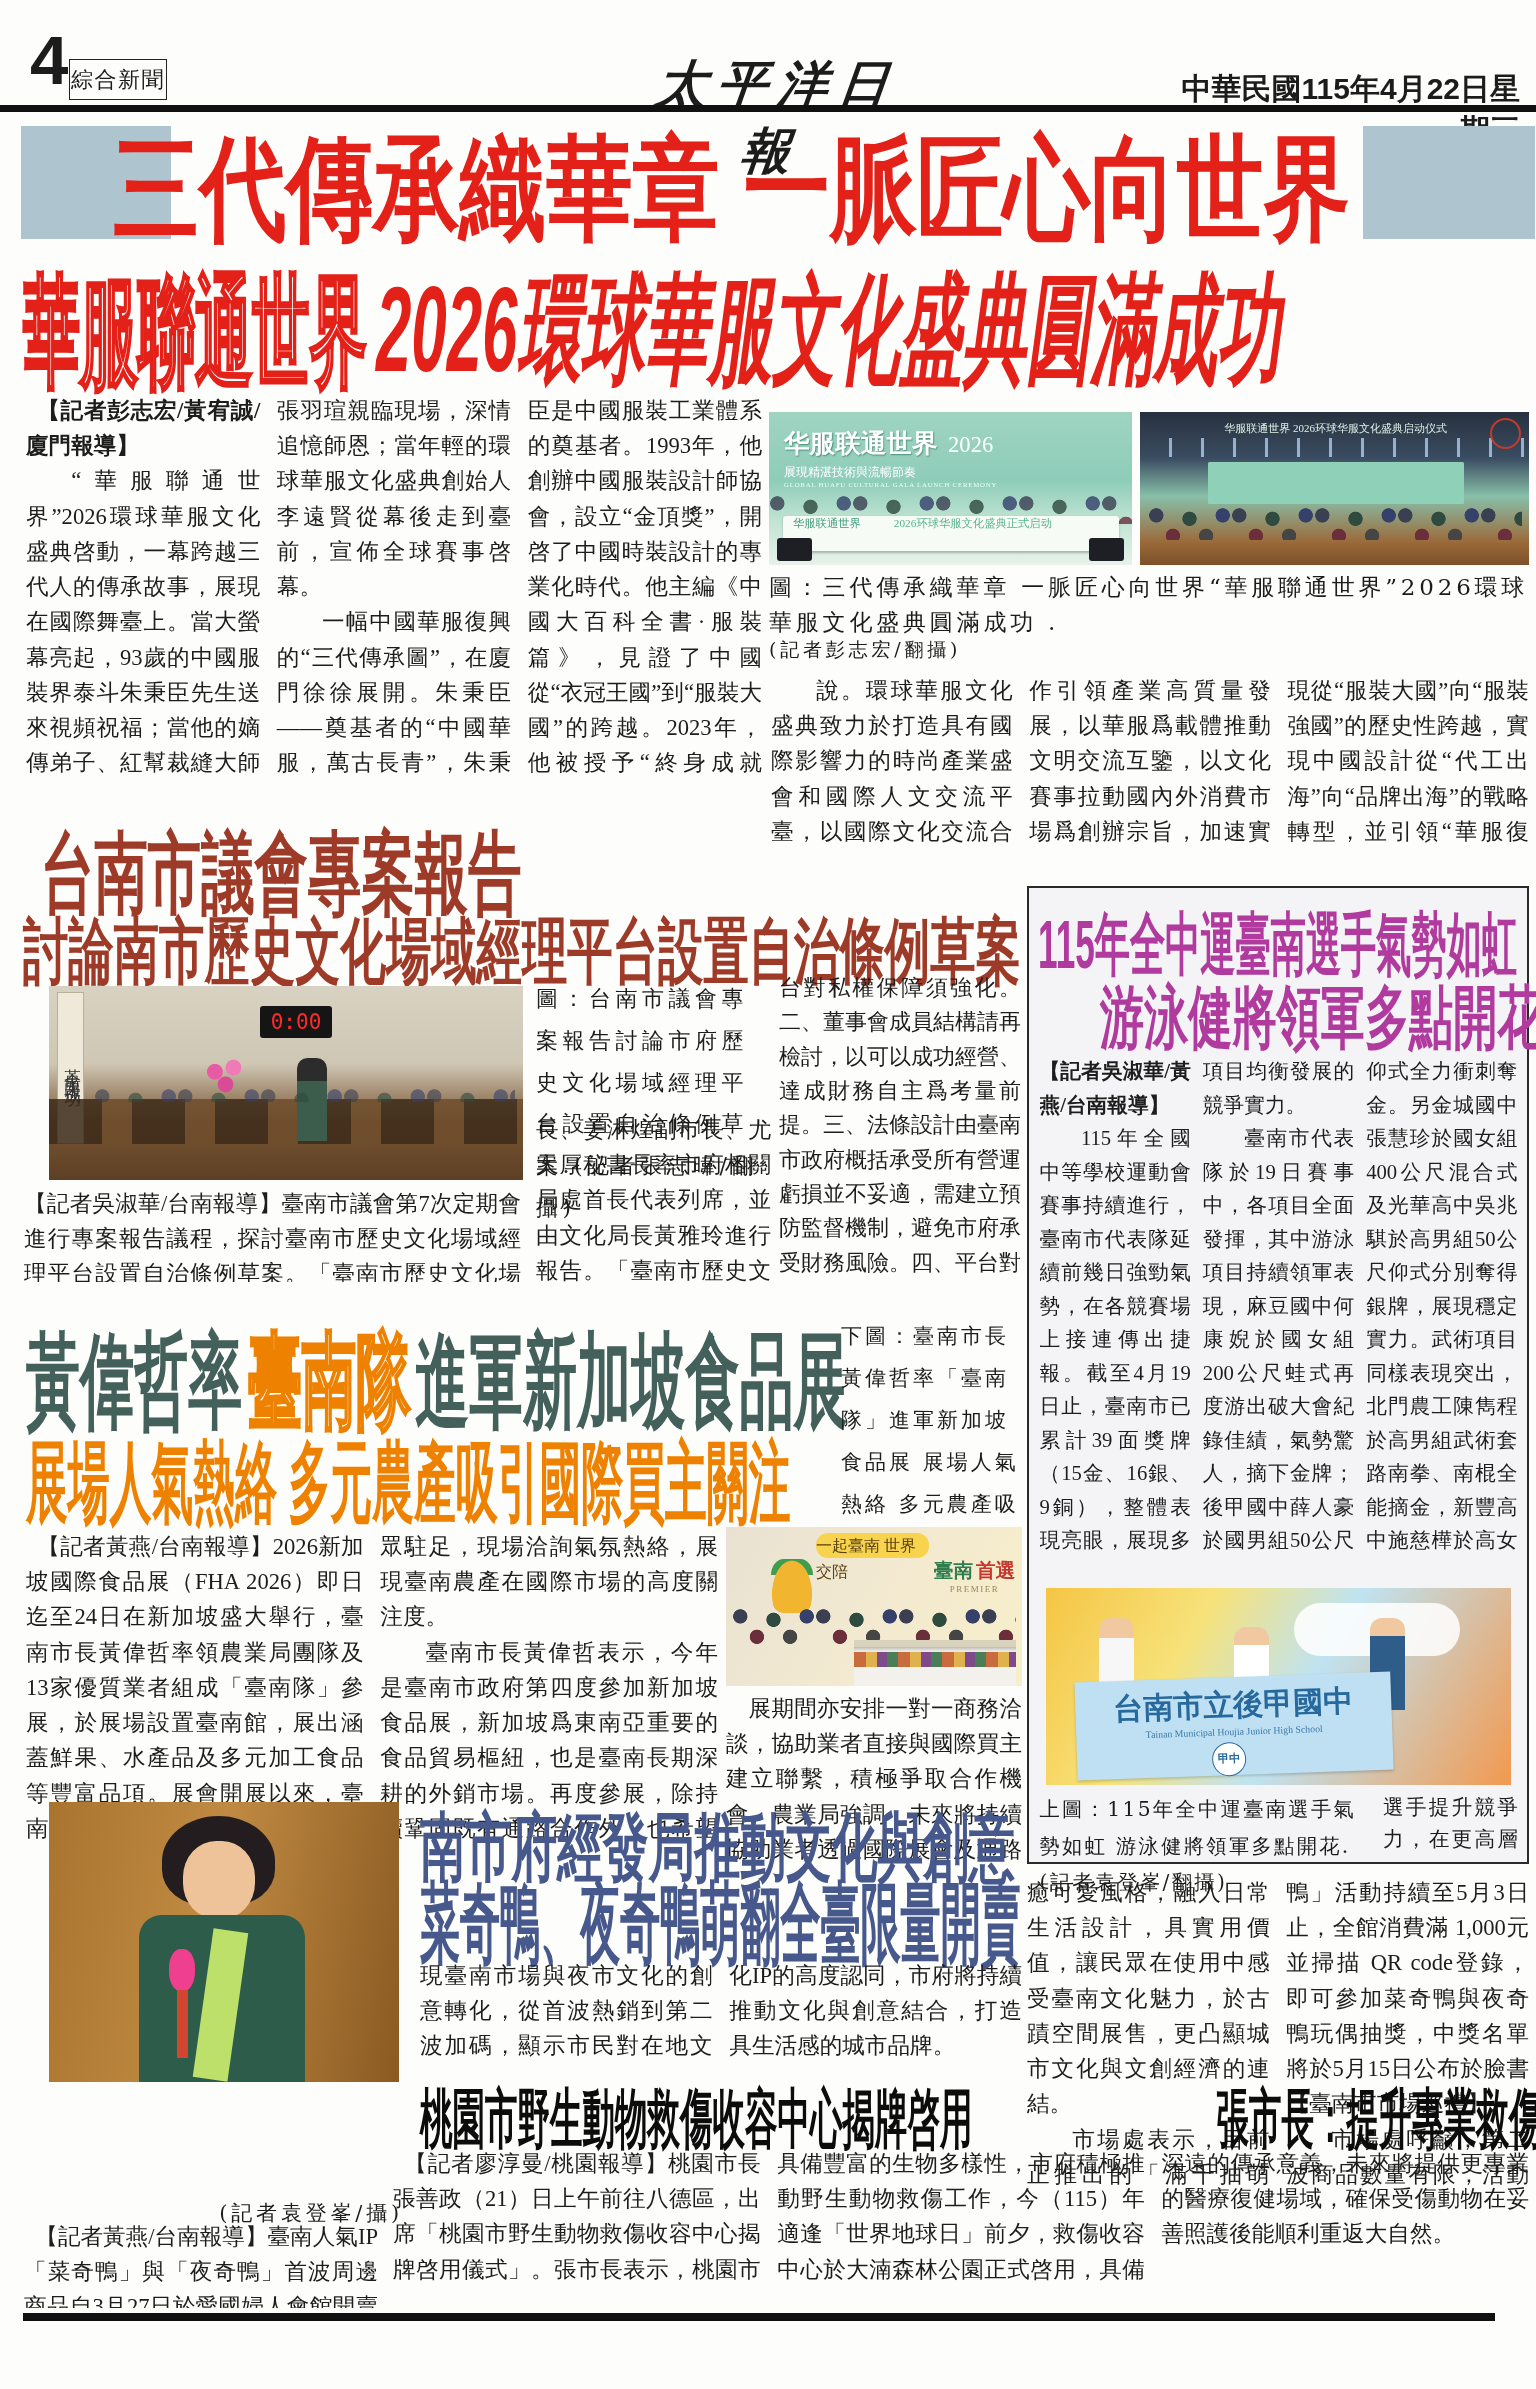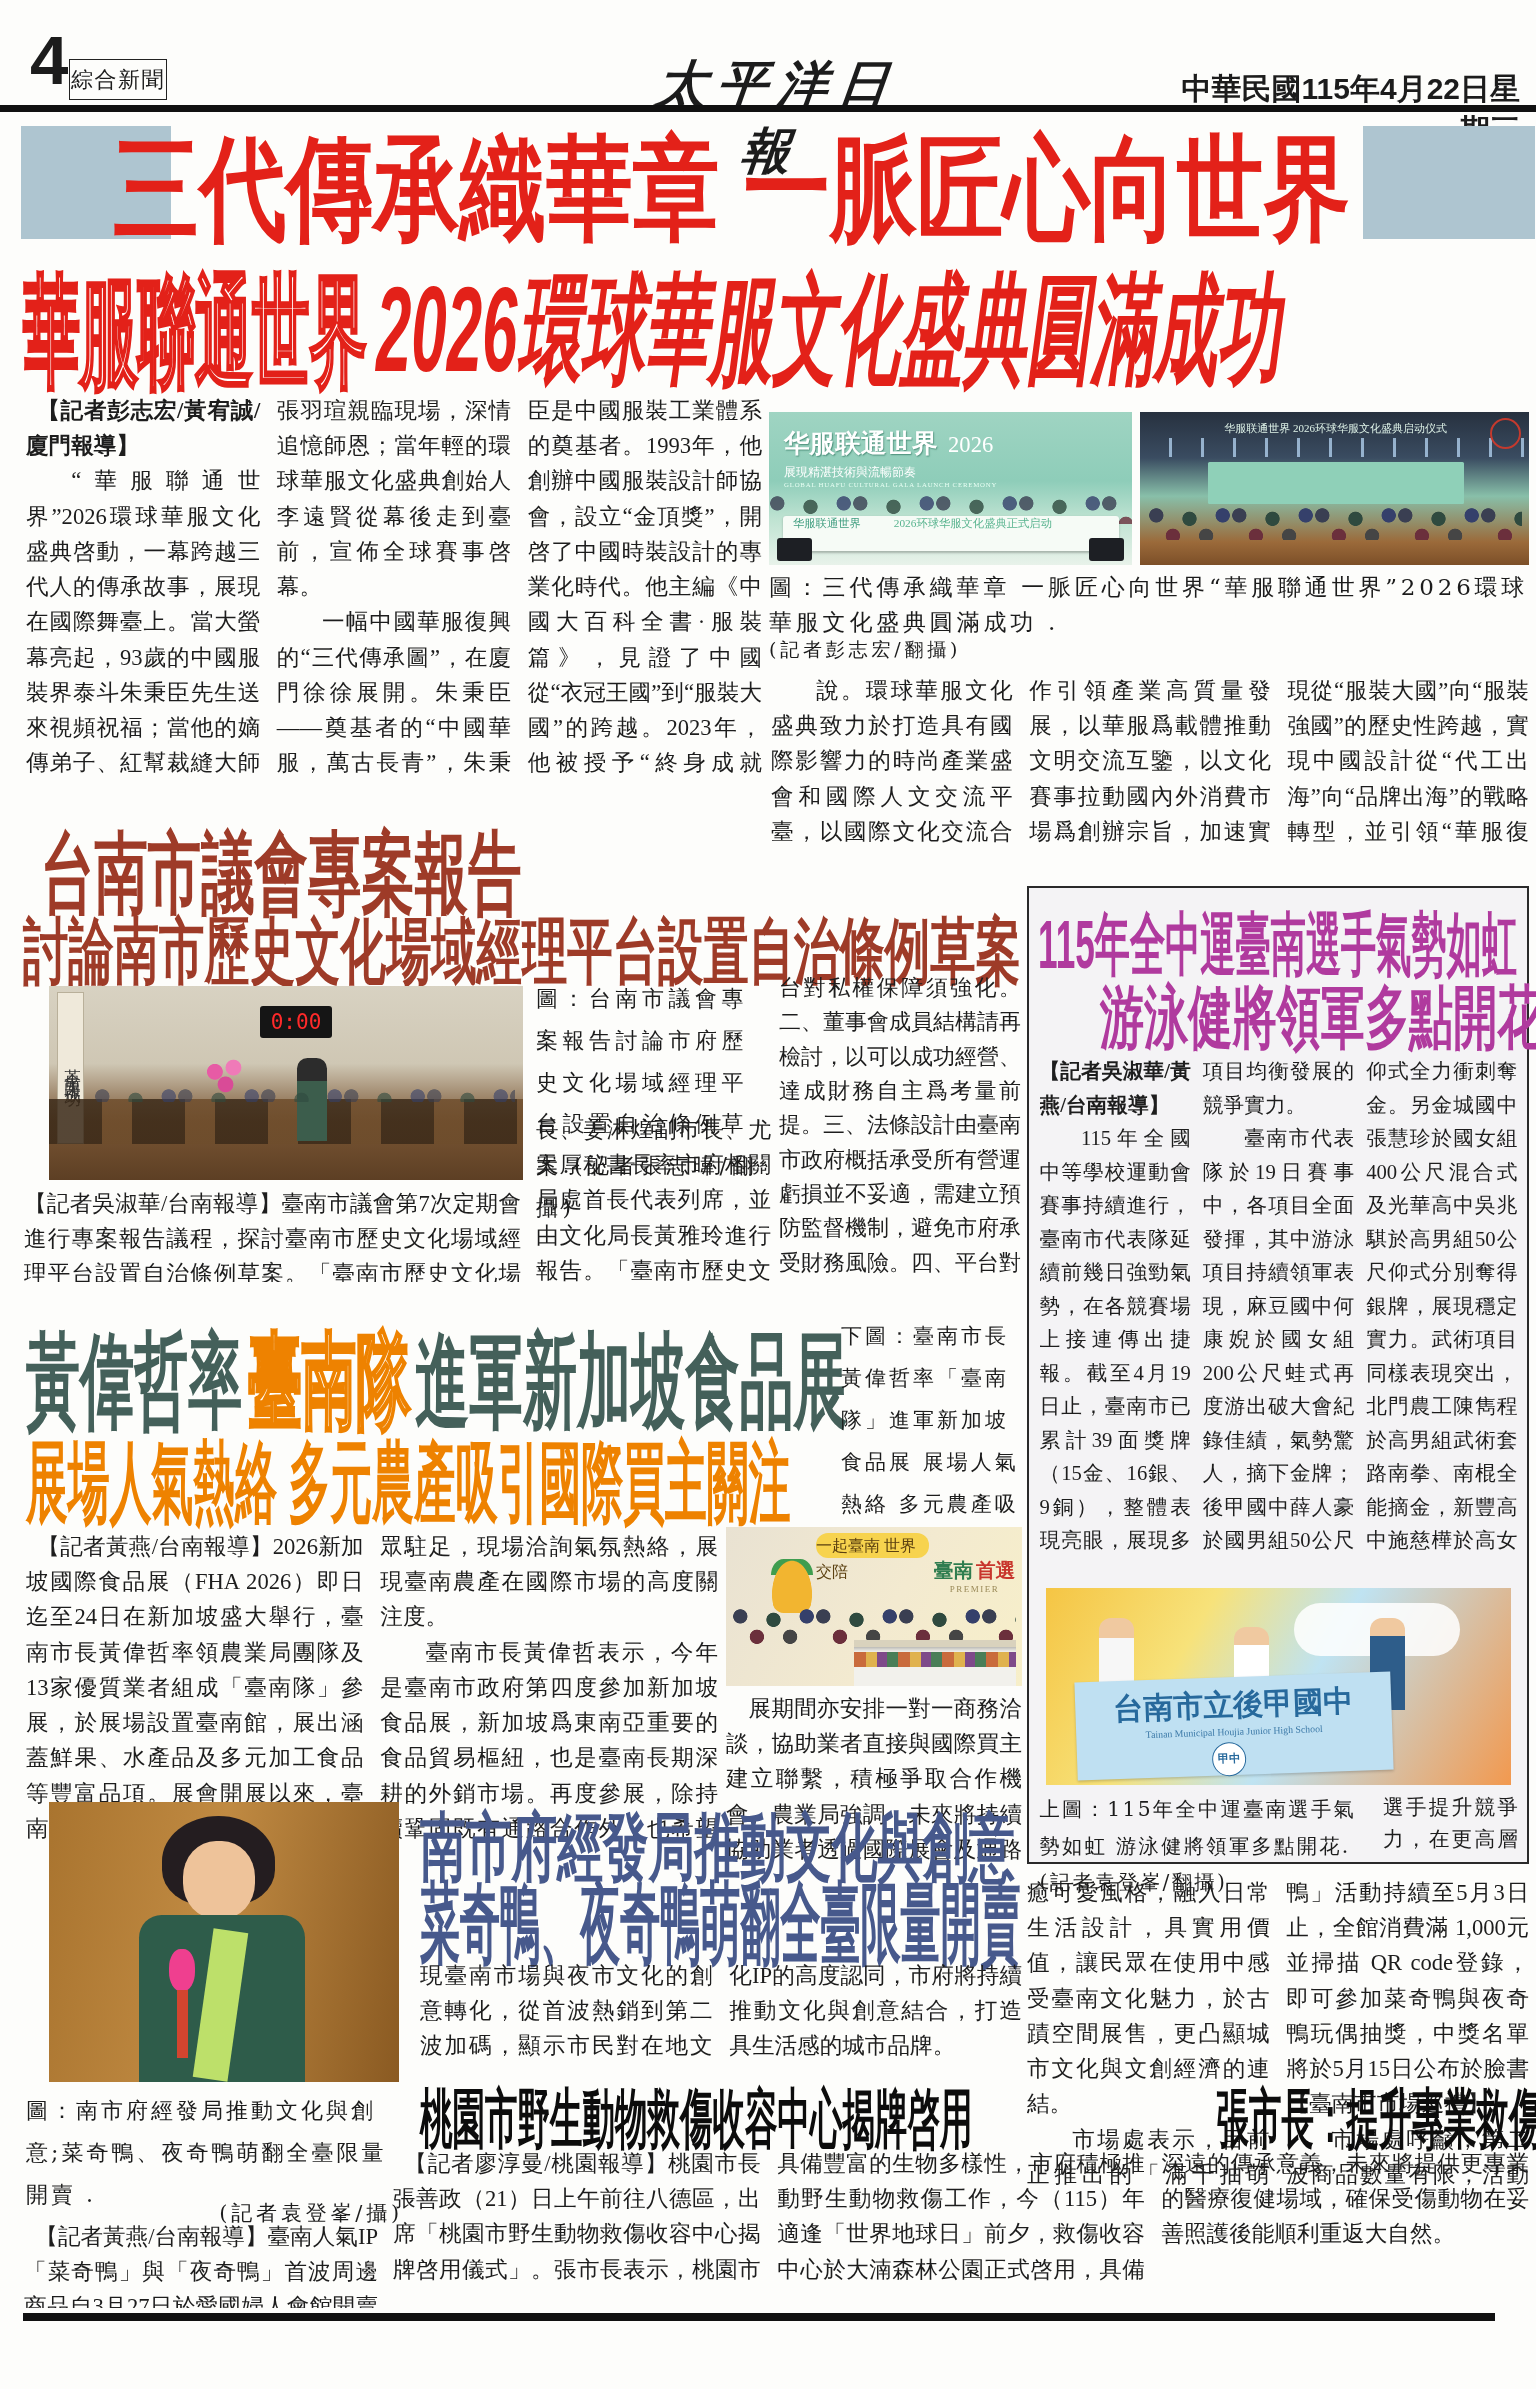--- a/index.html
+++ b/index.html
@@ -194,21 +194,20 @@
   </div>
 
   <div class="photo" style="left:49px;top:1802px;width:350px;height:280px;background:linear-gradient(100deg,#a9742f 0%,#c08a42 45%,#8a5a22 100%);">
     <div class="abs" style="left:113px;top:13.5px;width:113px;height:90px;background:#241d20;border-radius:50% 50% 40% 40%;"></div>
     <div class="abs" style="left:134px;top:39px;width:72px;height:78px;background:#eec39a;border-radius:46%;"></div>
     <div class="abs" style="left:90px;top:113px;width:166px;height:167px;background:#2e5c4a;border-radius:22.6px 22.6px 0 0;"></div>
     <div class="abs" style="left:154px;top:128px;width:35px;height:150px;background:#bde06a;transform:rotate(8deg);"></div>
     <div class="abs" style="left:120px;top:147px;width:25.6px;height:42px;background:#ef3f8f;border-radius:45%;"></div>
     <div class="abs" style="left:128px;top:188px;width:10.5px;height:68px;background:#d2452f;"></div>
   </div>
-  <div class="abs kai" style="left:26px;top:2090px;width:376px;font-size:22px;line-height:1.9;letter-spacing:3px;">圖：南市府經發局推動文化與創意;菜奇鴨、夜奇鴨萌翻全臺限量開賣 .</div>
   <div class="abs kai" style="left:177px;top:2191px;width:226px;font-size:21px;text-align:right;">(記者袁登峯/攝)</div>
 
   <div class="abs hl" style="left:420px;top:1798px;font-size:75px;color:#47598c;">
     <span class="sx" style="transform:scaleX(0.61);">南市府經發局推動文化與創意</span>
   </div>
   <div class="abs hl" style="left:420px;top:1864px;font-size:89px;color:#47598c;">
     <span class="sx" style="transform:scaleX(0.45);">菜奇鴨、夜奇鴨萌翻全臺限量開賣</span>
   </div>
 
   <div class="abs body cols2" style="left:420px;top:1958px;width:602px;height:110px;">

